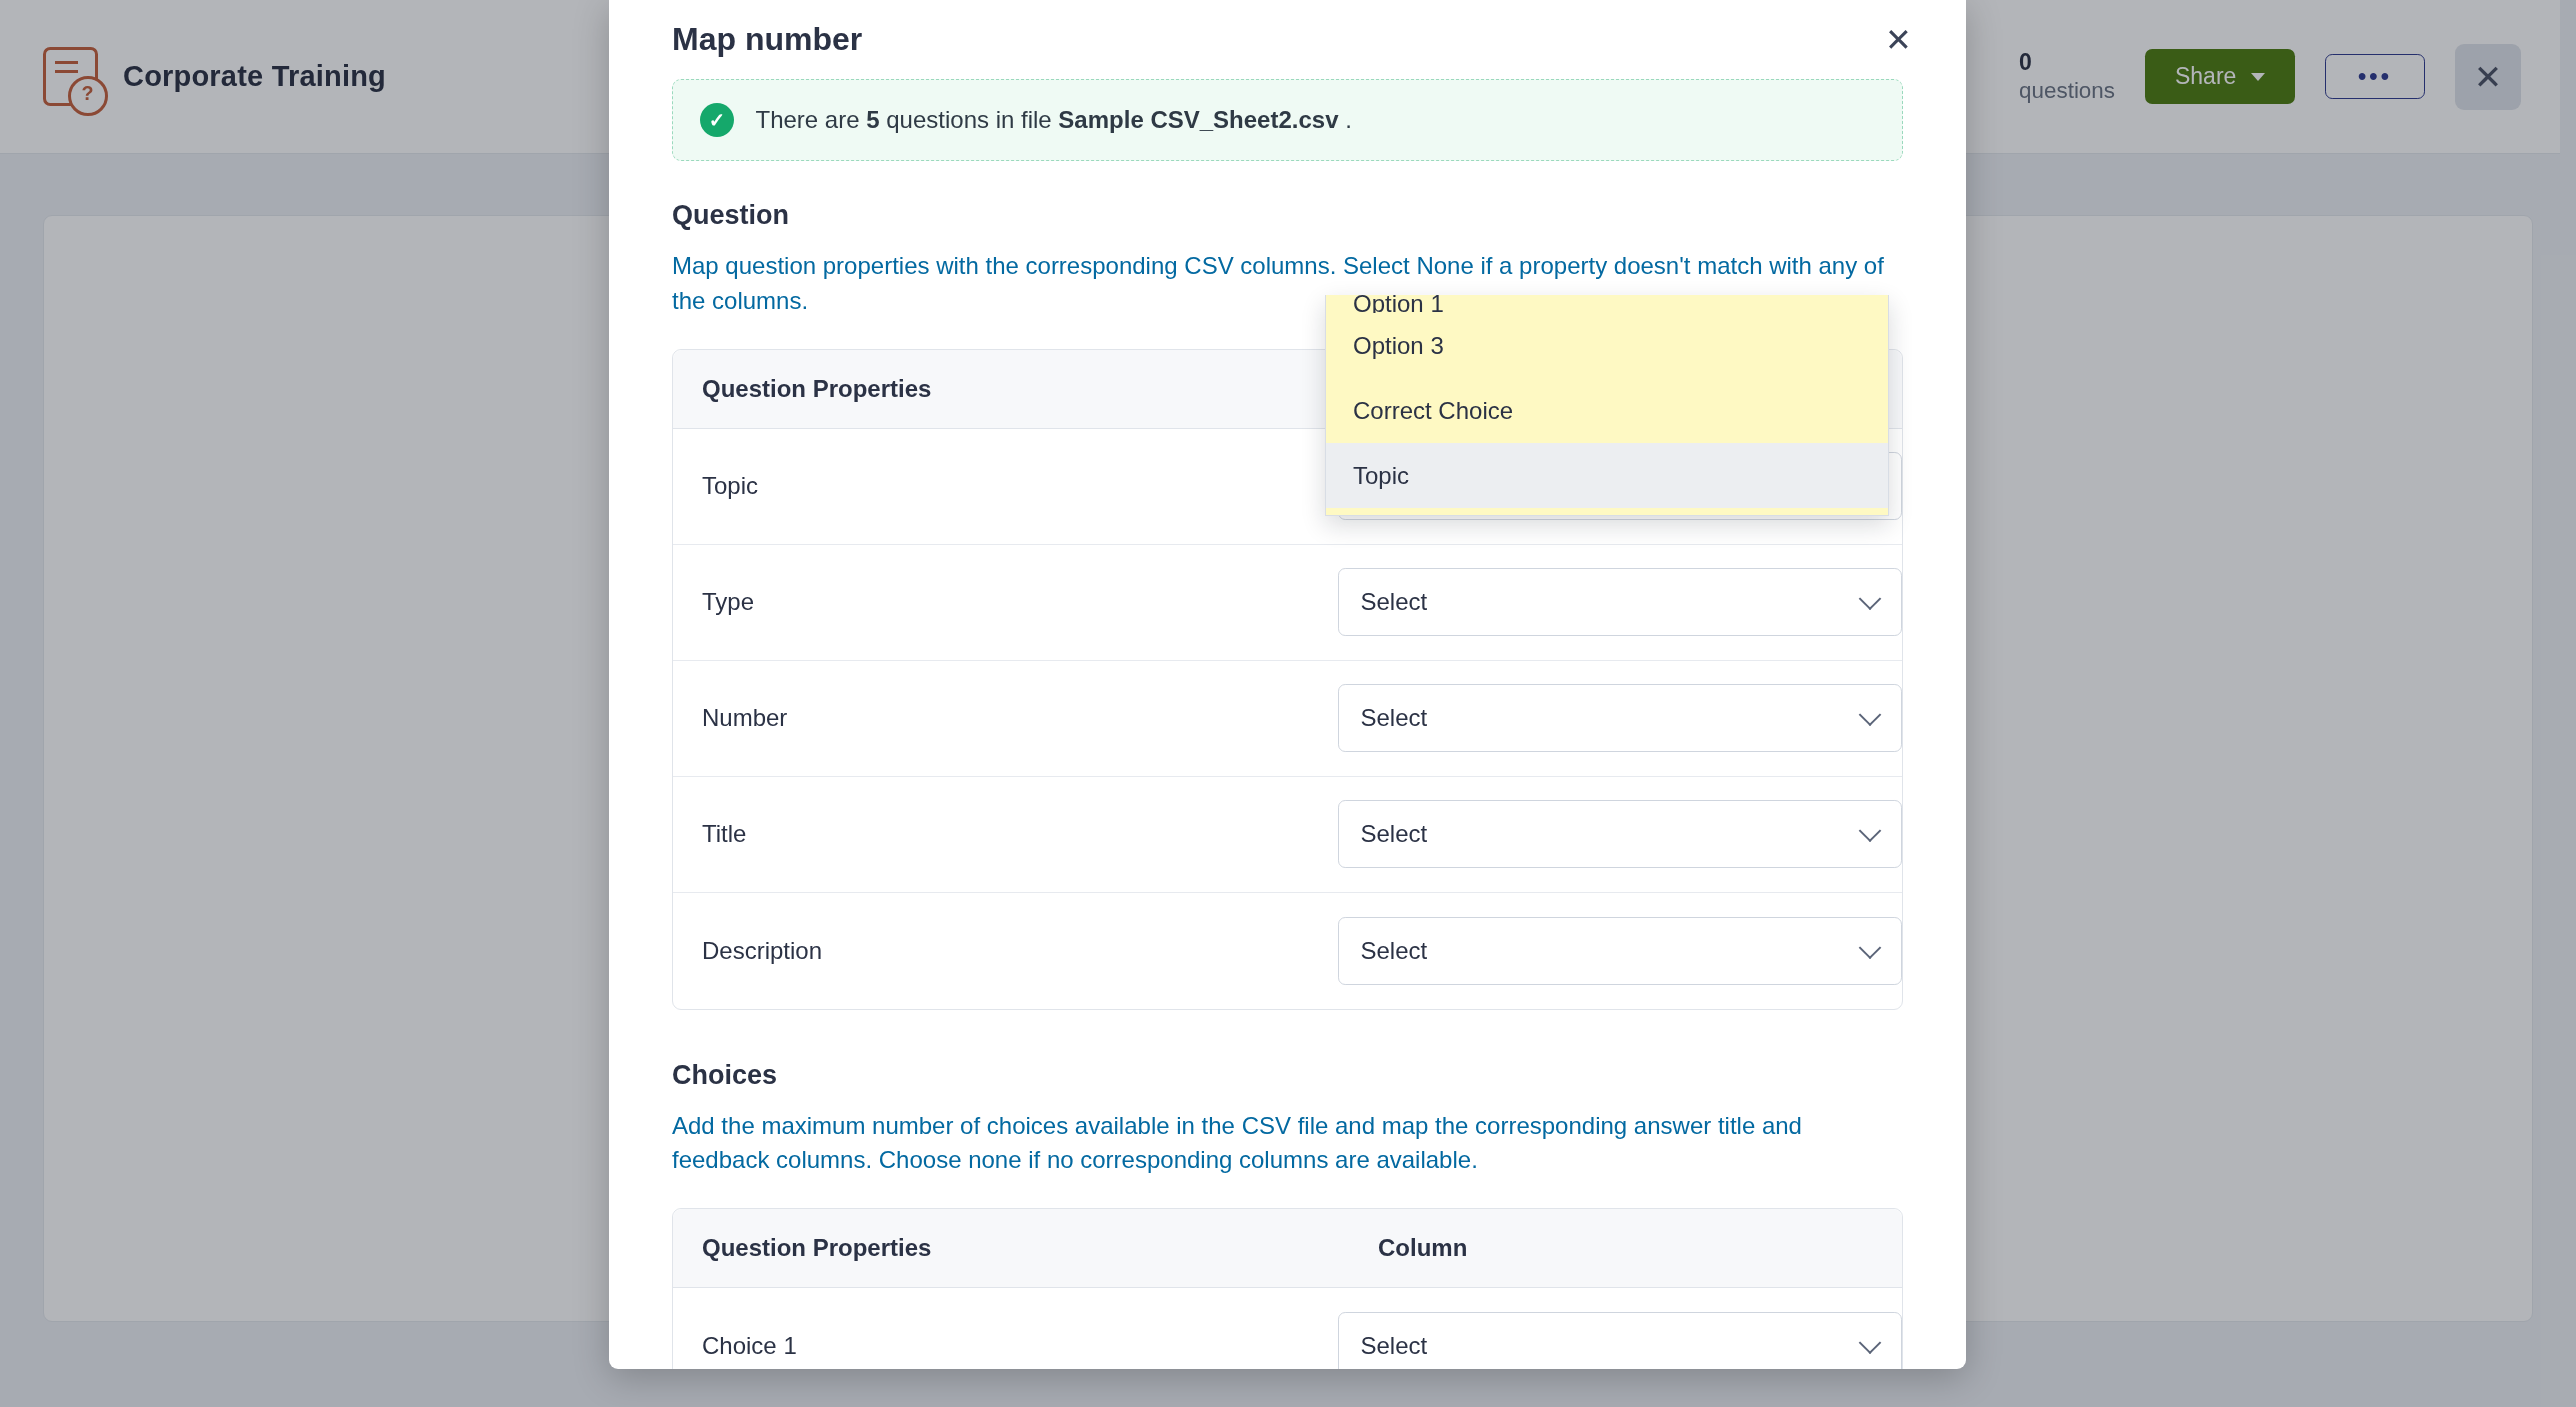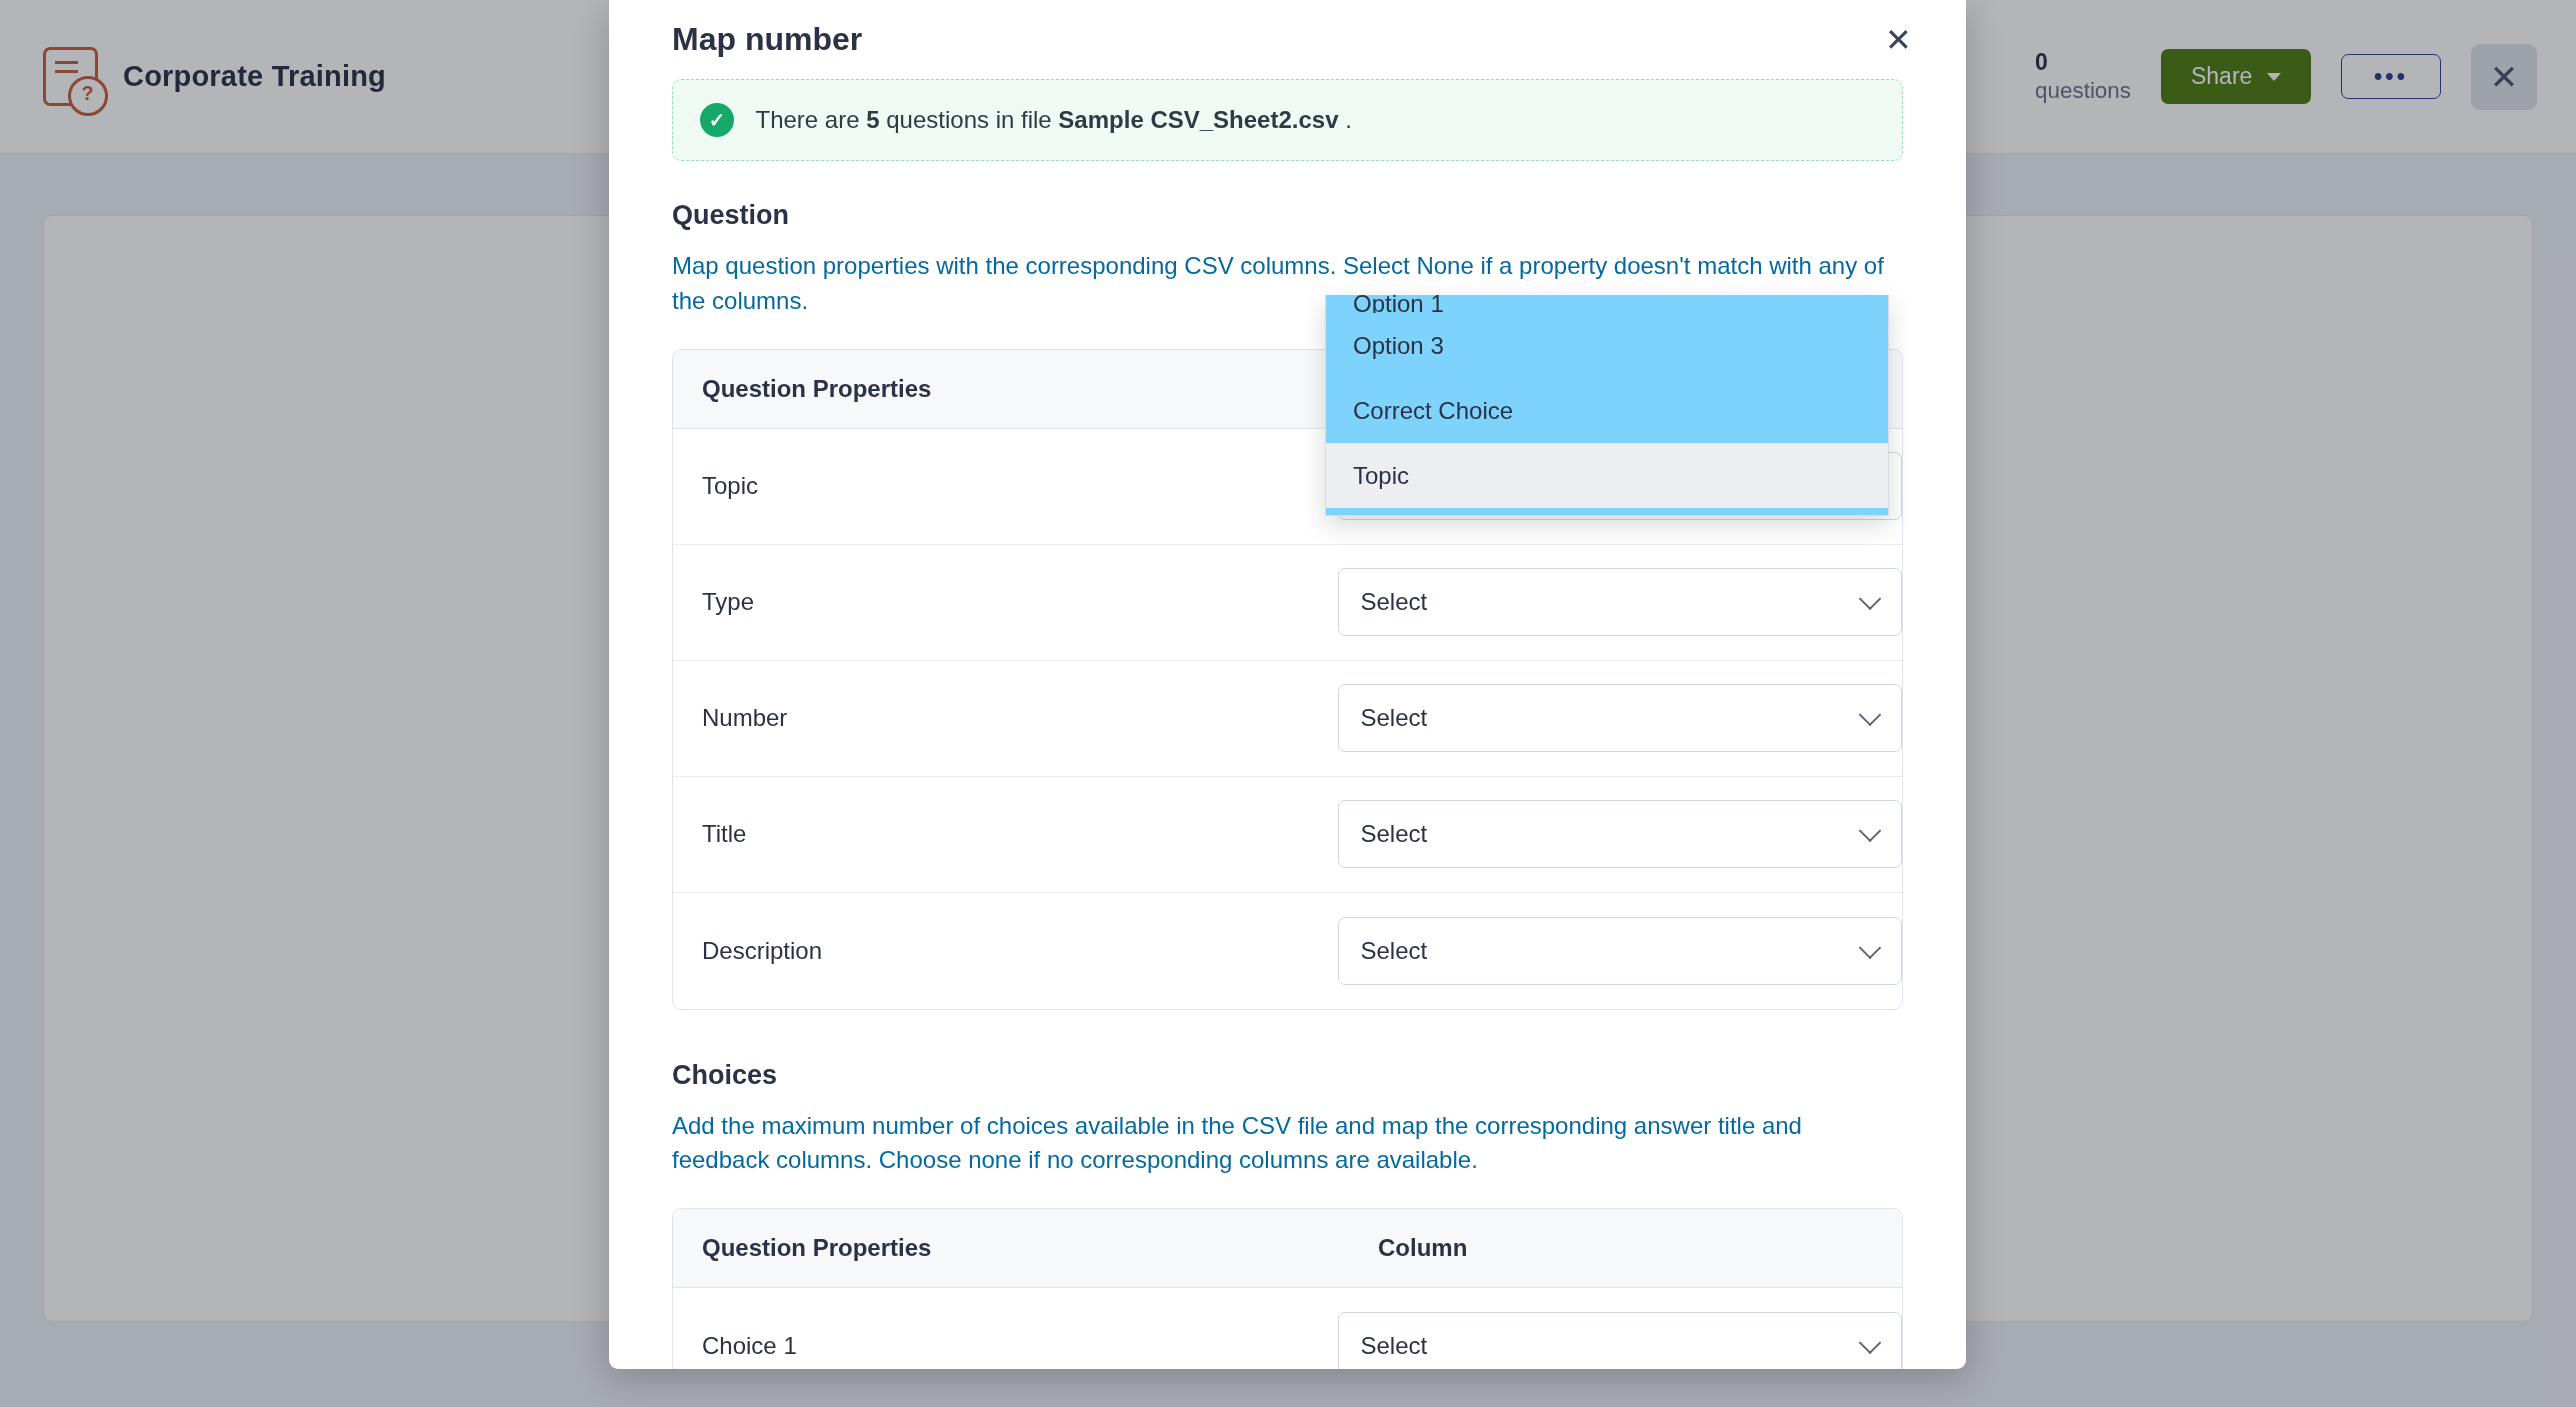--- a/index.html
+++ b/index.html
@@ -11,21 +11,21 @@
     background: #edf0f4;
   }
   .app {
     position: relative;
     width: 2576px; height: 1408px;
     background: #eef1f5;
   }
 
   
   .topbar {
-    position: absolute; top: 0; left: 0; right: 0; height: 154px;
+    position: absolute; top: 0; left: 0; right: 16px; height: 154px;
     background: #ffffff;
     border-bottom: 0.9px solid #e3e7ec;
     display: flex; align-items: center;
   }
   .brand {
     display: flex; align-items: center; gap: 25px;
     padding-left: 43px;
   }
   .brand-icon {
     width: 55px; height: 59px;
@@ -182,21 +182,21 @@
     width: 16px; height: 16px;
     border-right: 2.7px solid #5b6478; border-bottom: 2.7px solid #5b6478;
     transform: translateY(-70%) rotate(45deg);
   }
 
   
   .dropdown {
     position: absolute;
     left: 716px; top: 295px;
     width: 564px; height: 221px;
-    background: #7dd3fc;
+    background: #fef9c3;
     border: 0.9px solid #d8dde5;
     border-top: none;
     box-shadow: 0 9px 23px rgba(20,26,38,.16);
     z-index: 40;
     overflow: hidden;
   }
   .dd-option {
     height: 65px; display: flex; align-items: center;
     padding: 0 27px; font-size: 24px; color: #2b3245;
     cursor: pointer;

